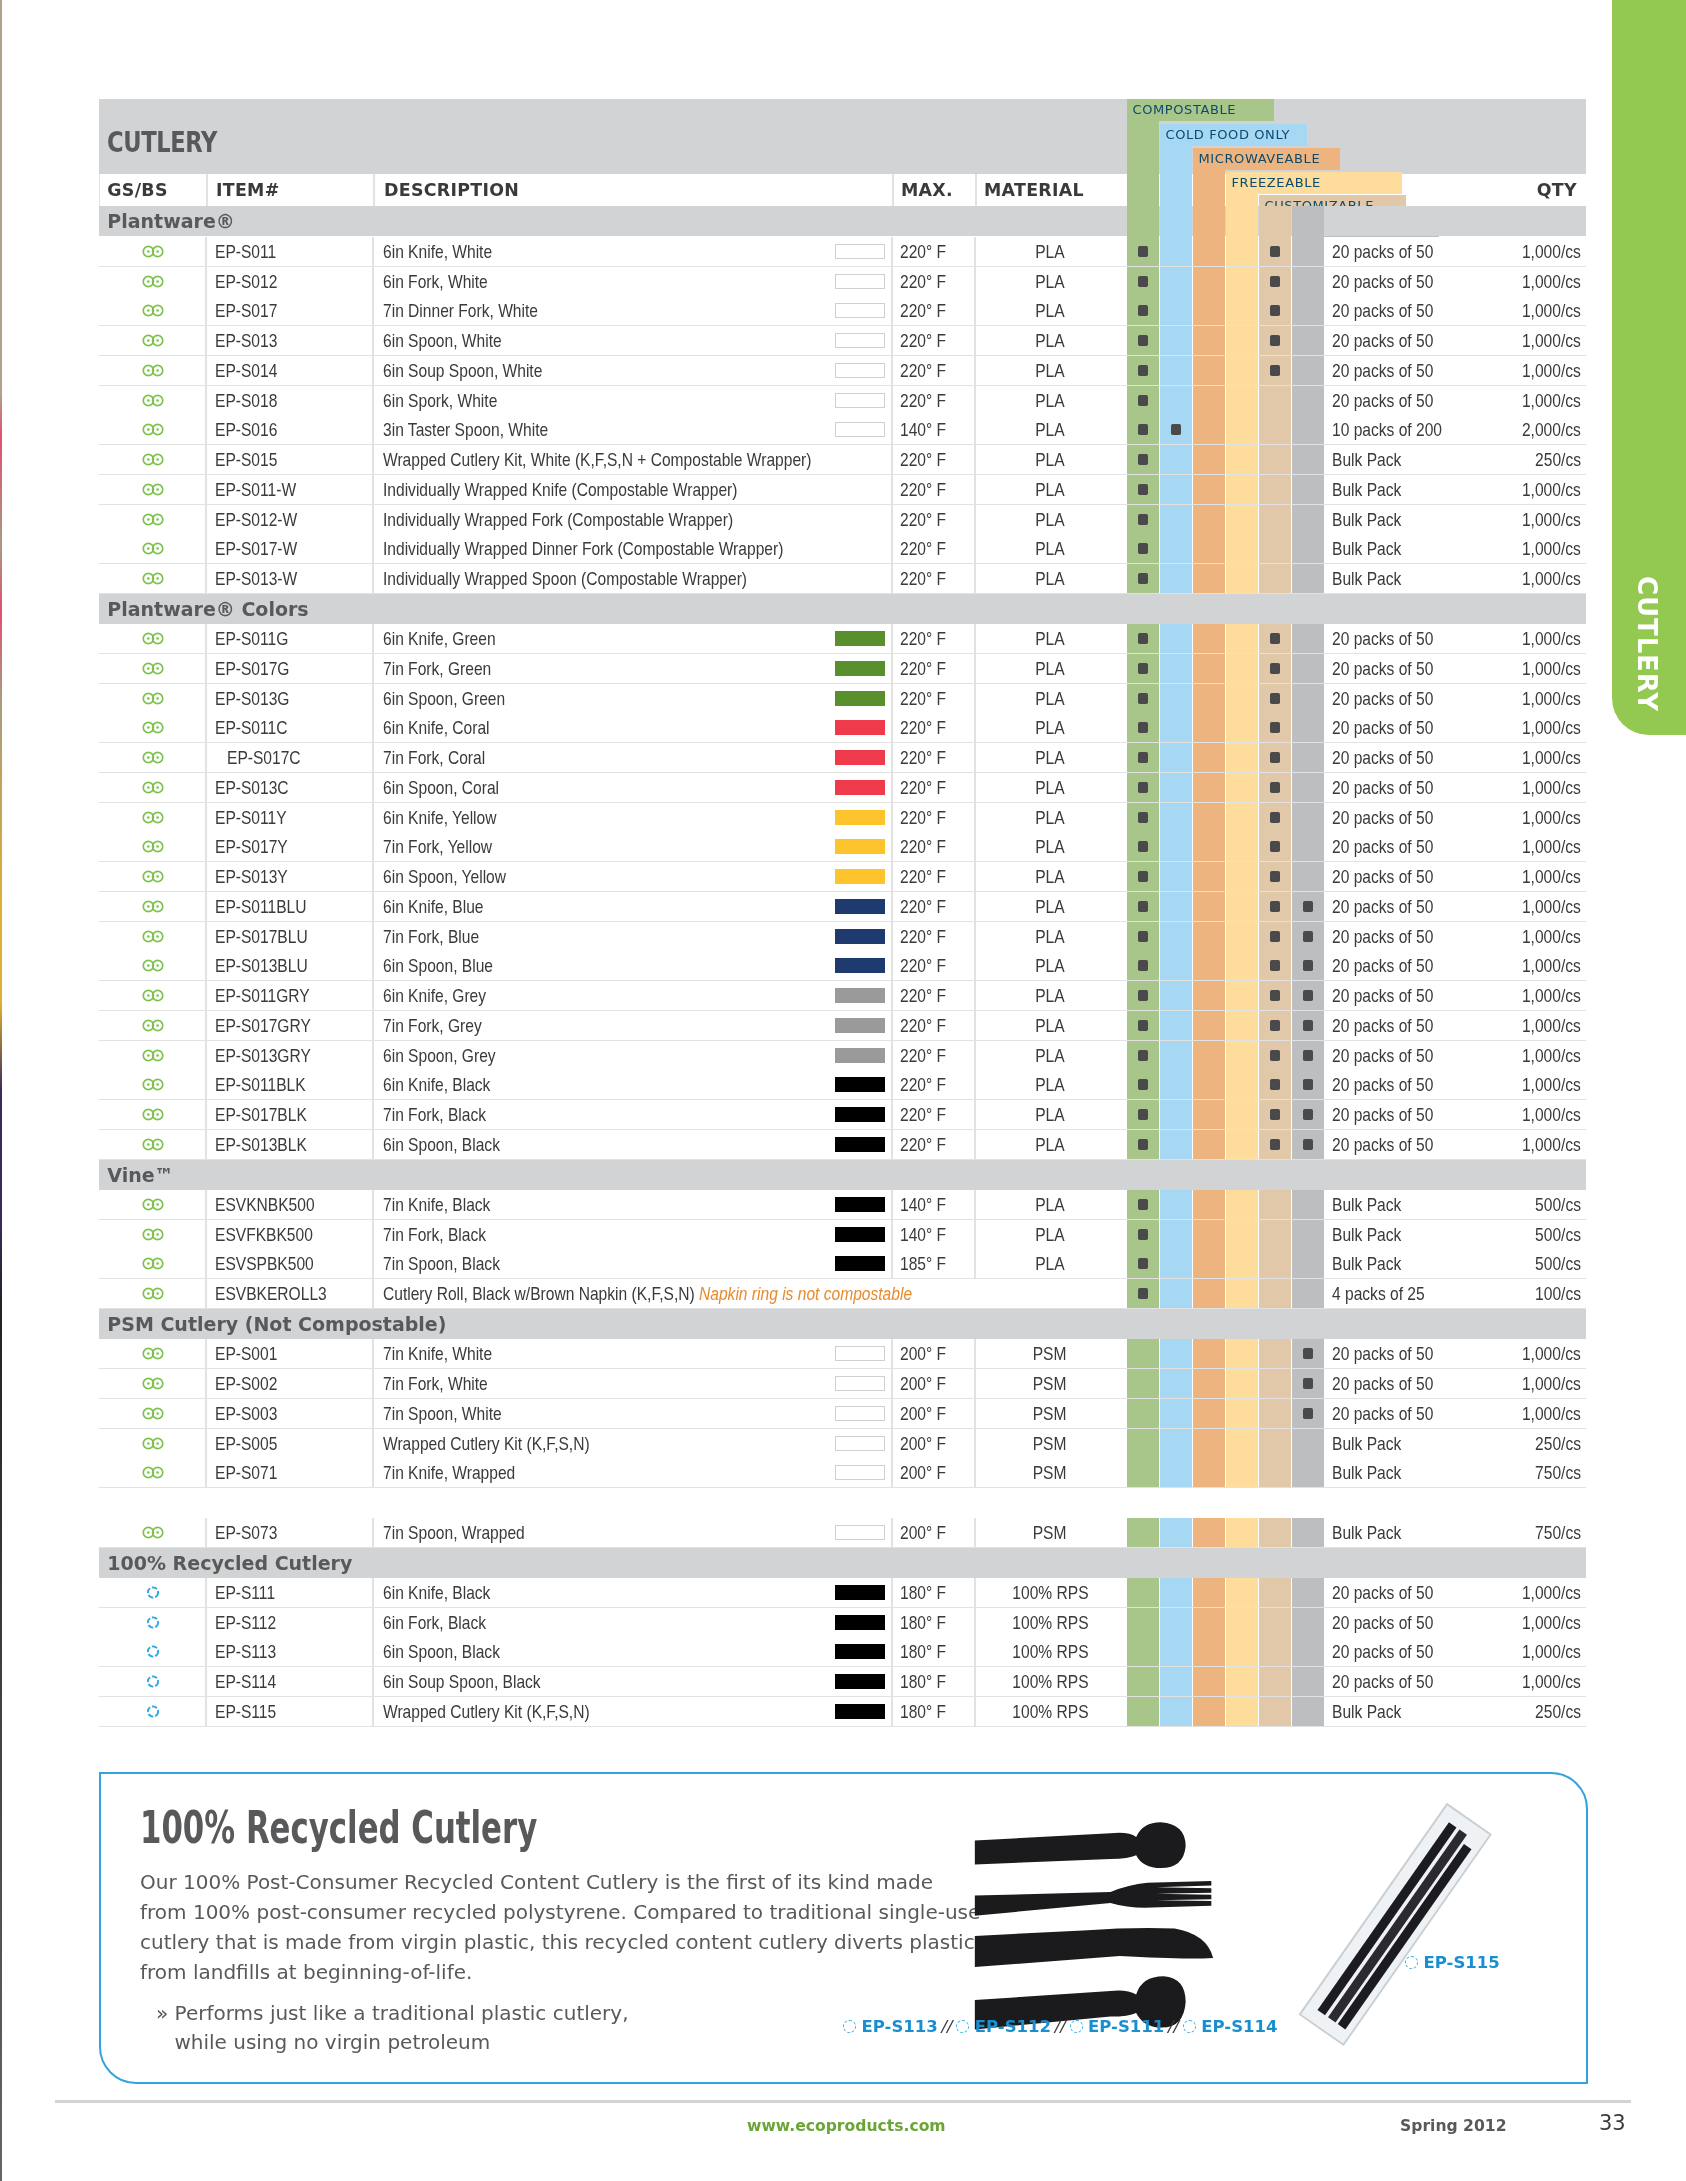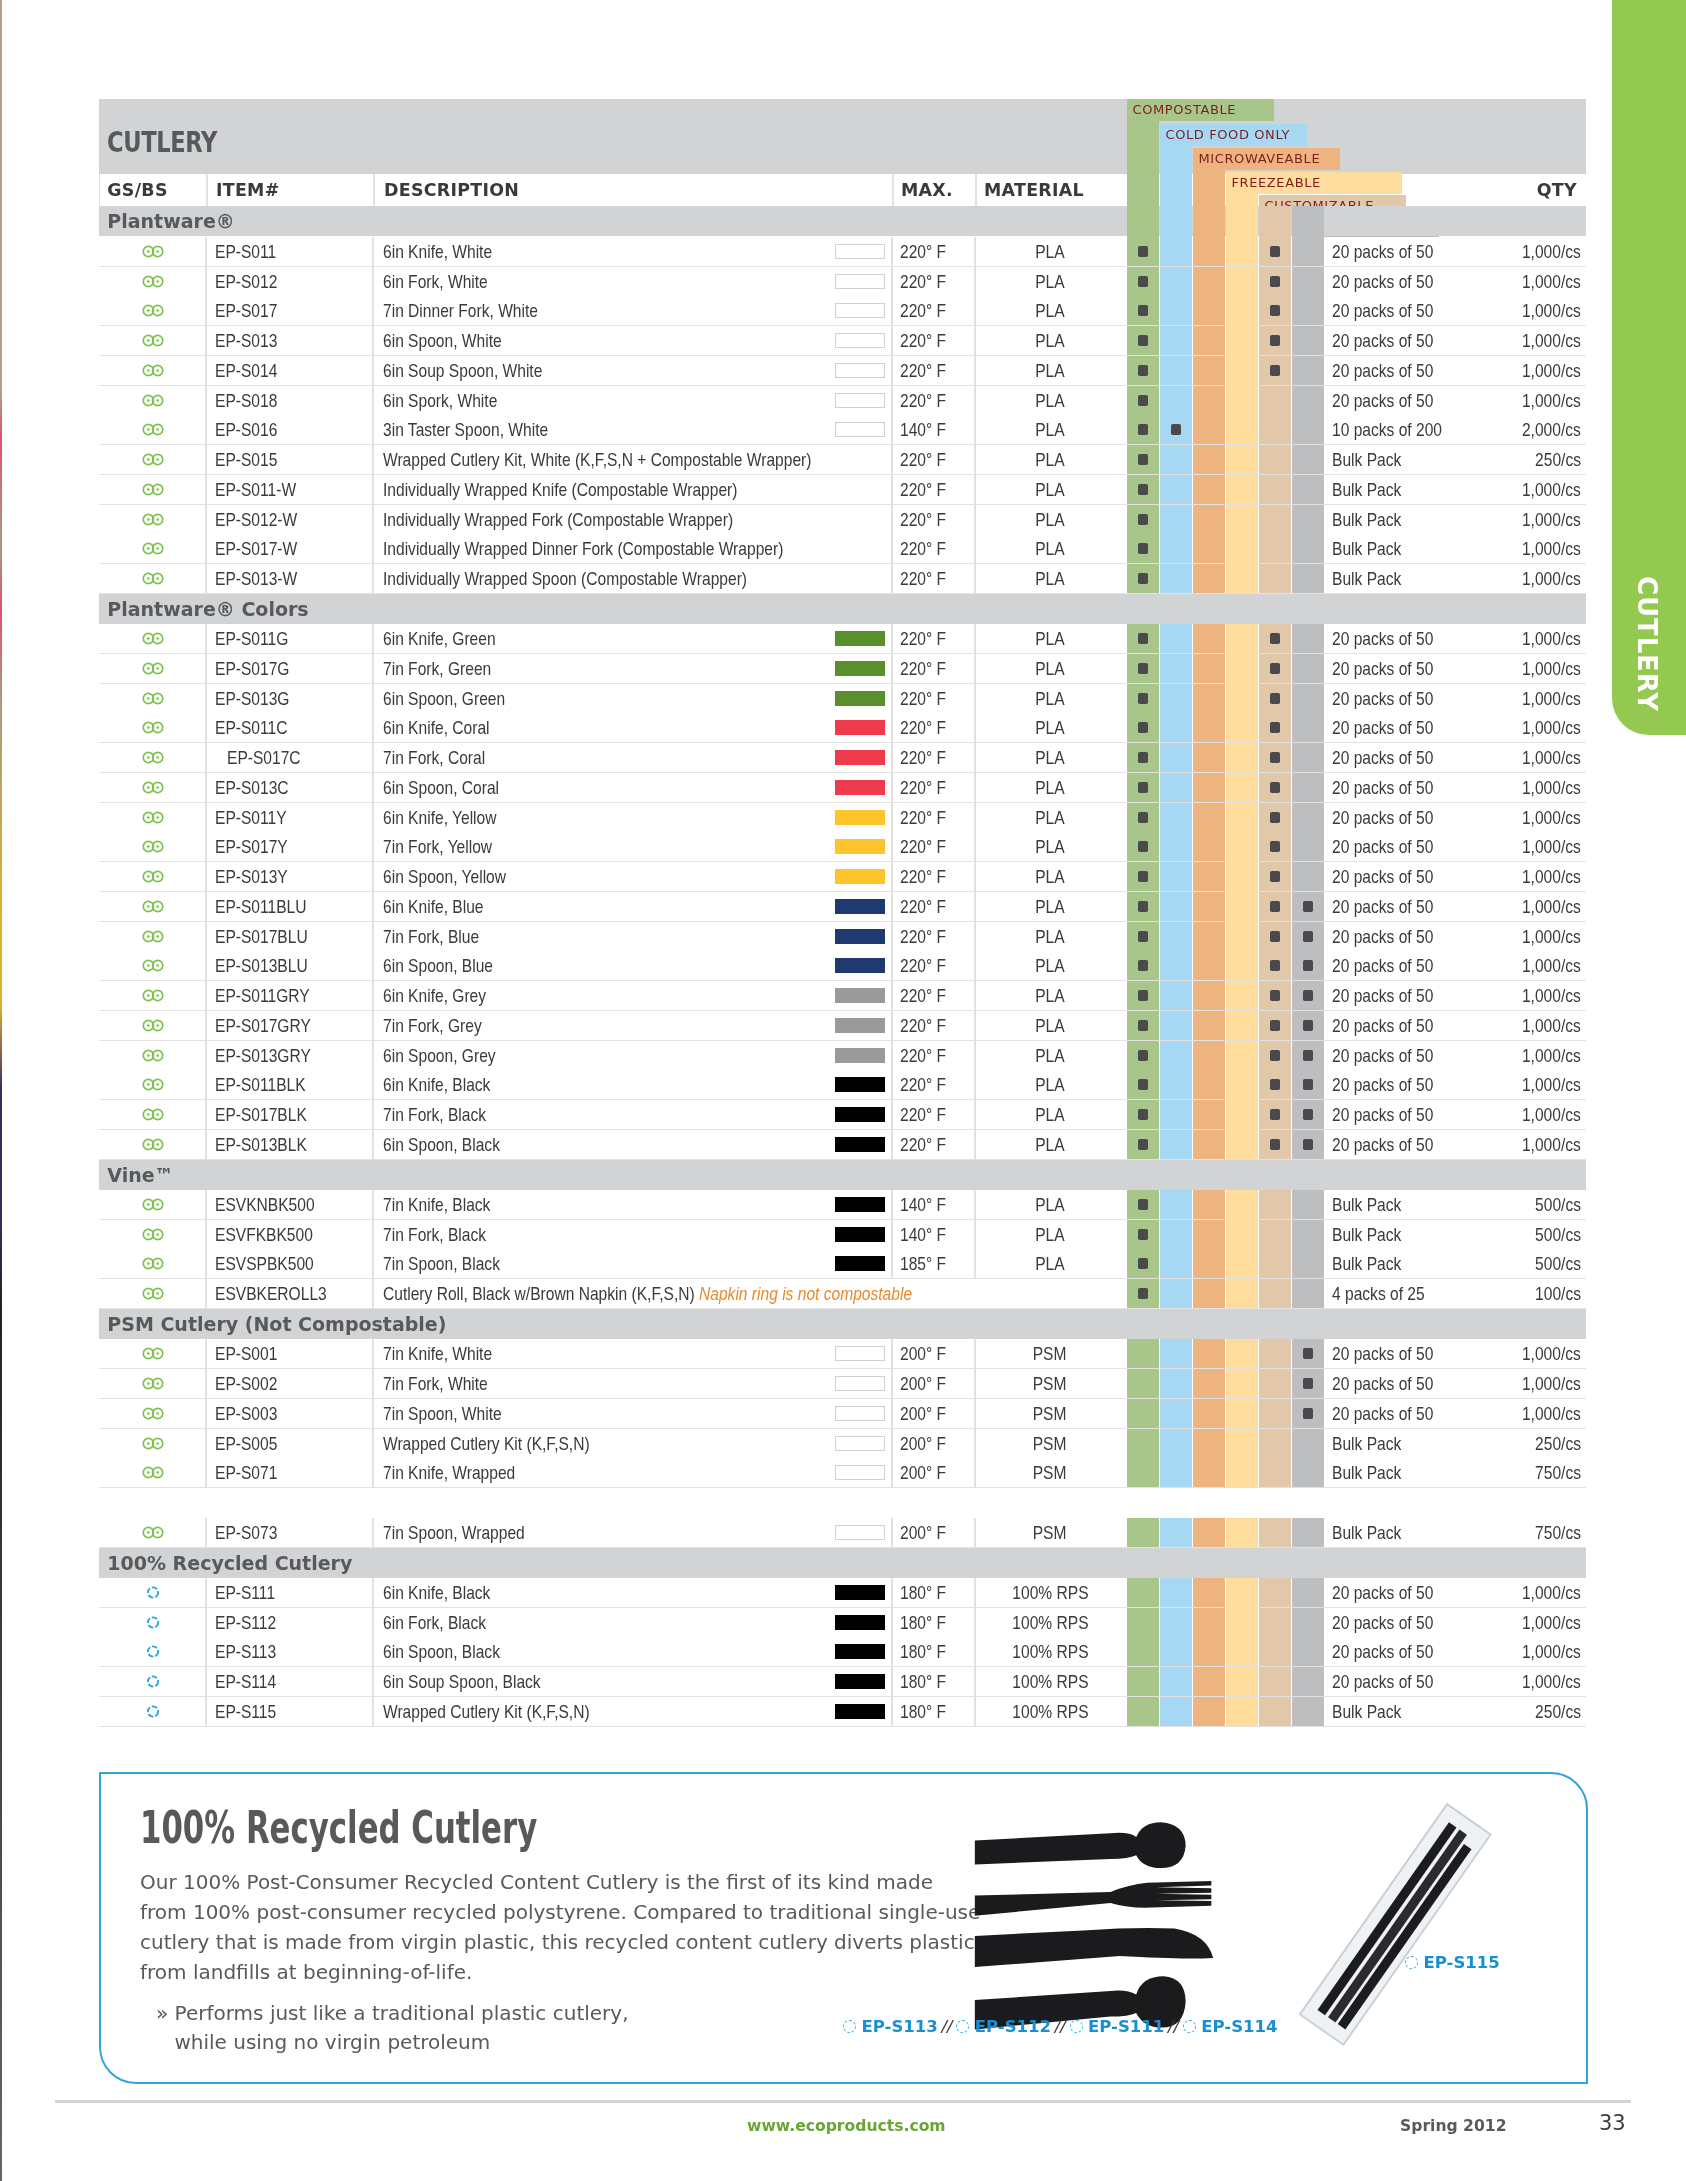--- a/index.html
+++ b/index.html
@@ -33,21 +33,21 @@
   .note { color: #e8892b; font-style: italic; }
 
   .gs-icon { position: absolute; left: 41px; top: 8.3px; width: 26px; height: 13px; }
   .swatch { position: absolute; left: 736px; top: 7.3px; width: 50px; height: 14.7px; border: 0.9px solid #d0d0d0; }
 
   
   .attr { position: absolute; top: 0; height: 100%; }
   .dot { position: absolute; width: 10px; height: 11px; background: #4a4a4c; border-radius: 1.8px; top: 9.2px; }
 
   
-  .leg { position: absolute; height: 22px; font-family: "DejaVu Sans", sans-serif; font-size: 13px; color: #7f1d1d; padding-left: 5.5px; line-height: 22px; letter-spacing: 0.6px; white-space: nowrap; }
+  .leg { position: absolute; height: 22px; font-family: "DejaVu Sans", sans-serif; font-size: 13px; color: #0c4a6e; padding-left: 5.5px; line-height: 22px; letter-spacing: 0.6px; white-space: nowrap; }
   .legcol { position: absolute; }
 
   
   .promo { position: absolute; left: 99px; top: 1772px; width: 1489px; height: 312px; border: 2.8px solid #33a4db; border-radius: 0 37px 0 37px; background: #fff; }
   .promo-title { position: absolute; left: 39px; top: 27.5px; font-family: "DejaVu Sans", sans-serif; font-weight: bold; font-size: 44px; color: #58595b; transform: scaleX(0.7); transform-origin: left; white-space: nowrap; }
   .promo-body { position: absolute; left: 39px; top: 93px; width: 845px; font-family: "DejaVu Sans", sans-serif; font-size: 20px; line-height: 30px; color: #58595b; }
   .promo-bullet { position: absolute; left: 55px; top: 225px; width: 643px; font-family: "DejaVu Sans", sans-serif; font-size: 20px; line-height: 28.5px; color: #58595b; }
   .promo-bullet .indent { padding-left: 18.4px; display: block; }
   .caption { position: absolute; font-family: "DejaVu Sans", sans-serif; font-size: 16.5px; font-weight: bold; color: #1a8fd0; white-space: nowrap; }
   .caption .sep { color: #3a3a3c; font-weight: normal; font-style: italic; margin: 0 3.7px; }

